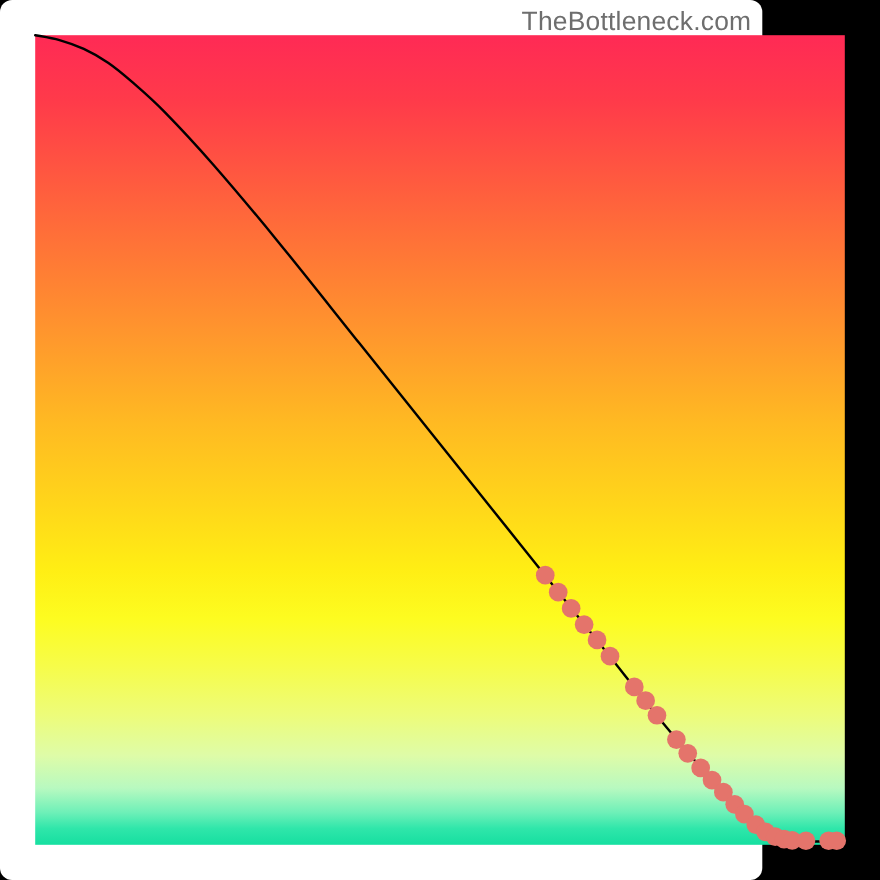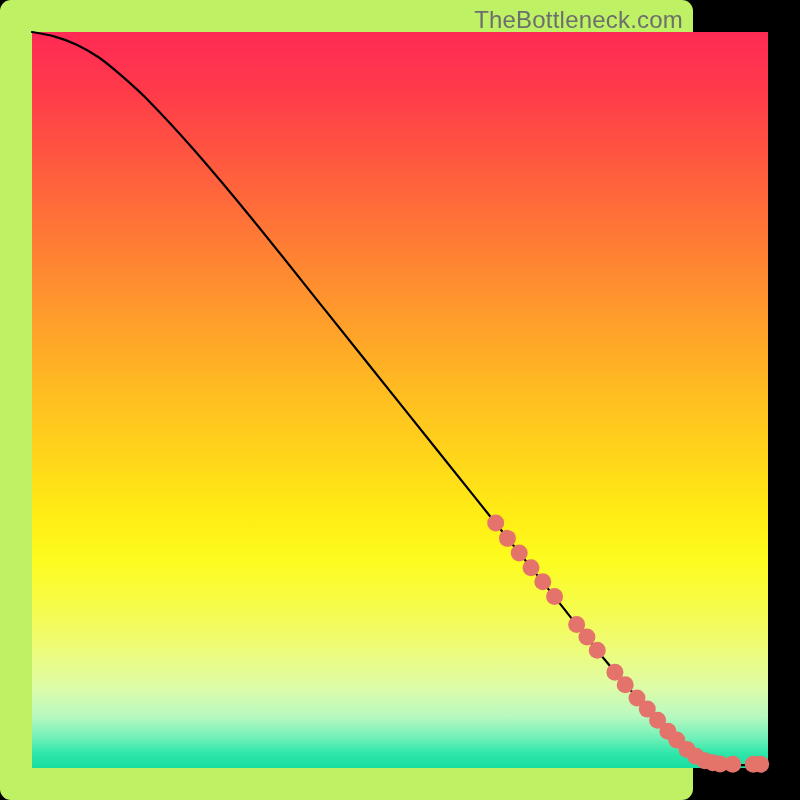--- a/index.html
+++ b/index.html
@@ -8,21 +8,21 @@
     width: 800px;
     height: 800px;
     background: #000;
     overflow: hidden;
     font-family: Arial, Helvetica, sans-serif;
   }
   .frame {
     position: relative;
     width: 693px;
     height: 800px;
-    background: #bef264;
+    background: #ffffff;
     border-radius: 11px;
   }
   .watermark {
     position: absolute;
     top: 6px;
     right: 10px;
     color: #6e6e6e;
     font-size: 24px;
     font-weight: 500;
     letter-spacing: 0.2px;

